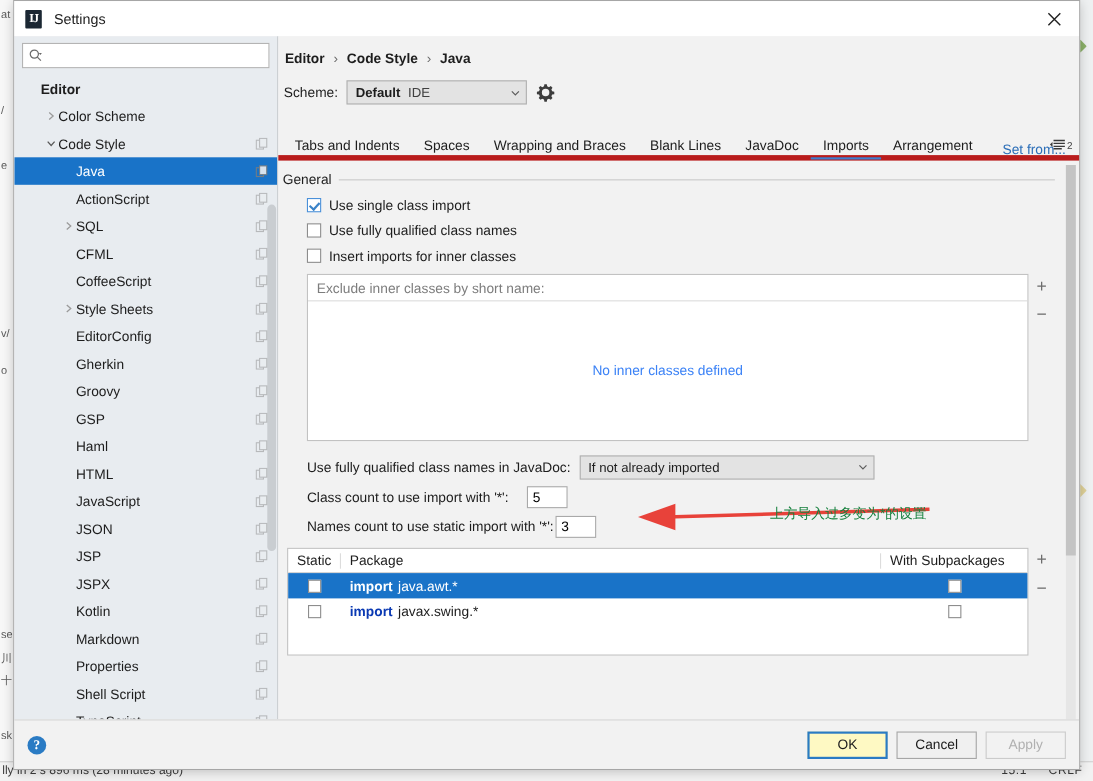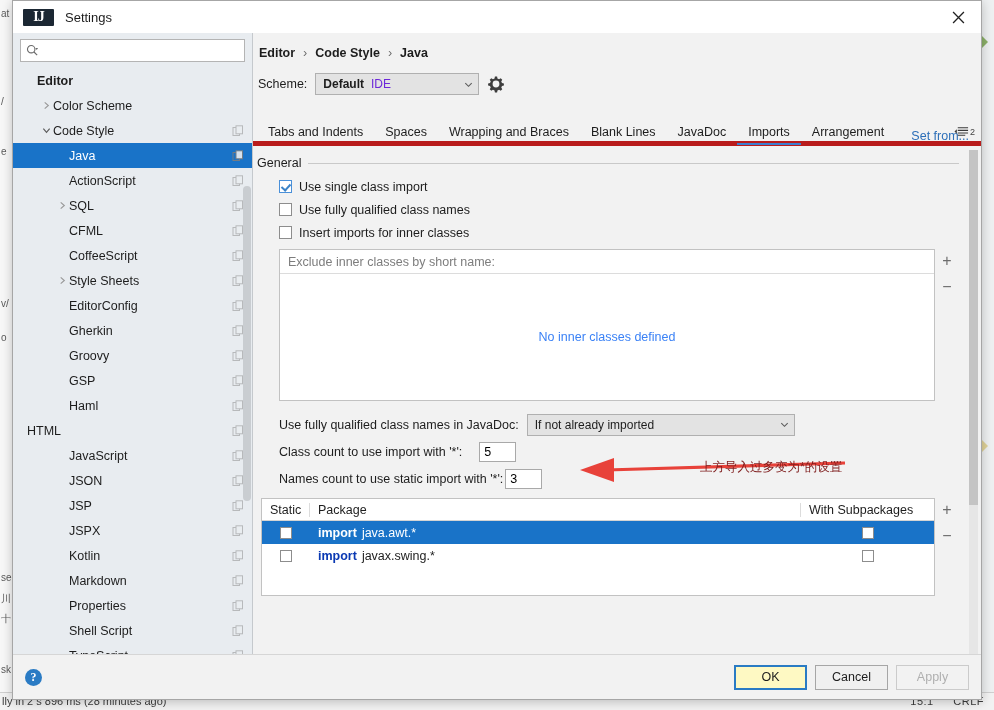--- a/index.html
+++ b/index.html
@@ -49,22 +49,22 @@
     border: 1px solid #a6a6a6;
     box-shadow: 0 2px 10px rgba(0,0,0,.22);
     display: flex; flex-direction: column;
   }
   .titlebar {
     height: 32px; background: #ffffff;
     display: flex; align-items: center; padding-left: 10px;
     position: relative; flex: 0 0 auto;
   }
   .ij-logo {
-    width: 31px; height: 17px; background: #1b2733;
-    color: #fff; font-size: 14px; font-weight: bold;
+    width: 15px; height: 17px; background: #1b2733;
+    color: #fff; font-size: 11px; font-weight: bold;
     display: flex; align-items: center; justify-content: center;
     font-family: "Liberation Serif", serif; letter-spacing: -1px;
     border-radius: 1px;
   }
   .title-text { margin-left: 11px; font-size: 13px; color: #1d1d1d; }
   .close-btn {
     position: absolute; right: 0; top: 0; width: 45px; height: 32px;
     display: flex; align-items: center; justify-content: center; cursor: pointer;
   }
   .close-btn svg { width: 13px; height: 13px; }
@@ -121,21 +121,21 @@
     display: flex; align-items: center; padding: 13px 0 0 5px; gap: 8px;
   }
   .scheme-label { font-size: 12.5px; }
   .combo {
     height: 22px; background: #e3e3e3; border: 1px solid #b0b0b0;
     display: flex; align-items: center; padding: 0 4px 0 7px;
     position: relative; cursor: pointer;
   }
   .combo.scheme { width: 164px; }
   .combo .c-main { font-weight: bold; font-size: 12px; }
-  .combo .c-sub { color: #6d28d9; font-size: 12px; margin-left: 7px; }
+  .combo .c-sub { color: #404040; font-size: 12px; margin-left: 7px; }
   .combo .c-arrow { margin-left: auto; }
   .combo .c-arrow svg { width: 11px; height: 11px; display: block; }
   .gear { width: 18px; height: 18px; cursor: pointer; }
 
   .setfrom {
     position: absolute; right: 12px; top: 96px;
     color: #2d6fb8; font-size: 12.5px; cursor: pointer;
   }
 
   .tabs-wrap {
@@ -228,21 +228,21 @@
     font-size: 12.5px; font-family: "Liberation Sans", sans-serif;
     padding: 0 4px; outline: none;
   }
   .spacer-to-input { display: inline-block; }
 
   
   .annot {
     position: absolute; pointer-events: none;
   }
   .annot-text {
-    position: absolute; left: 700px; top: 459px; color: #7f1d1d;
+    position: absolute; left: 700px; top: 459px; color: #15803d;
     font-size: 12.5px; white-space: nowrap;
   }
 
   
   .tbl-wrap { margin: 6px 0 0 4px; display: flex; height: 98px; }
   .tbl {
     flex: 1; border: 1px solid #c2c2c2; background: #fff;
     display: flex; flex-direction: column; min-width: 0;
   }
   .tbl-head {
@@ -460,21 +460,21 @@
               </svg></span>
           </div>
           <div class="tree-row" style="padding-left: 42px;">
             <span class="twisty"></span>
             <span class="tree-label">Haml</span>
             <span class="copy-ic"><svg viewBox="0 0 12 12">
                 <rect x="1" y="2.5" width="6.5" height="8" fill="none" stroke="#7d7d7d" stroke-width="1"></rect>
                 <rect x="4" y="0.8" width="6.5" height="8" fill="#eceff2" stroke="#7d7d7d" stroke-width="1"></rect>
               </svg></span>
           </div>
-          <div class="tree-row" style=" text-align: right;">
+          <div class="tree-row" style="padding-left: 42px; text-align: right;">
             <span class="twisty"></span>
             <span class="tree-label">HTML</span>
             <span class="copy-ic"><svg viewBox="0 0 12 12">
                 <rect x="1" y="2.5" width="6.5" height="8" fill="none" stroke="#7d7d7d" stroke-width="1"></rect>
                 <rect x="4" y="0.8" width="6.5" height="8" fill="#eceff2" stroke="#7d7d7d" stroke-width="1"></rect>
               </svg></span>
           </div>
           <div class="tree-row" style="padding-left: 42px;">
             <span class="twisty"></span>
             <span class="tree-label">JavaScript</span>

